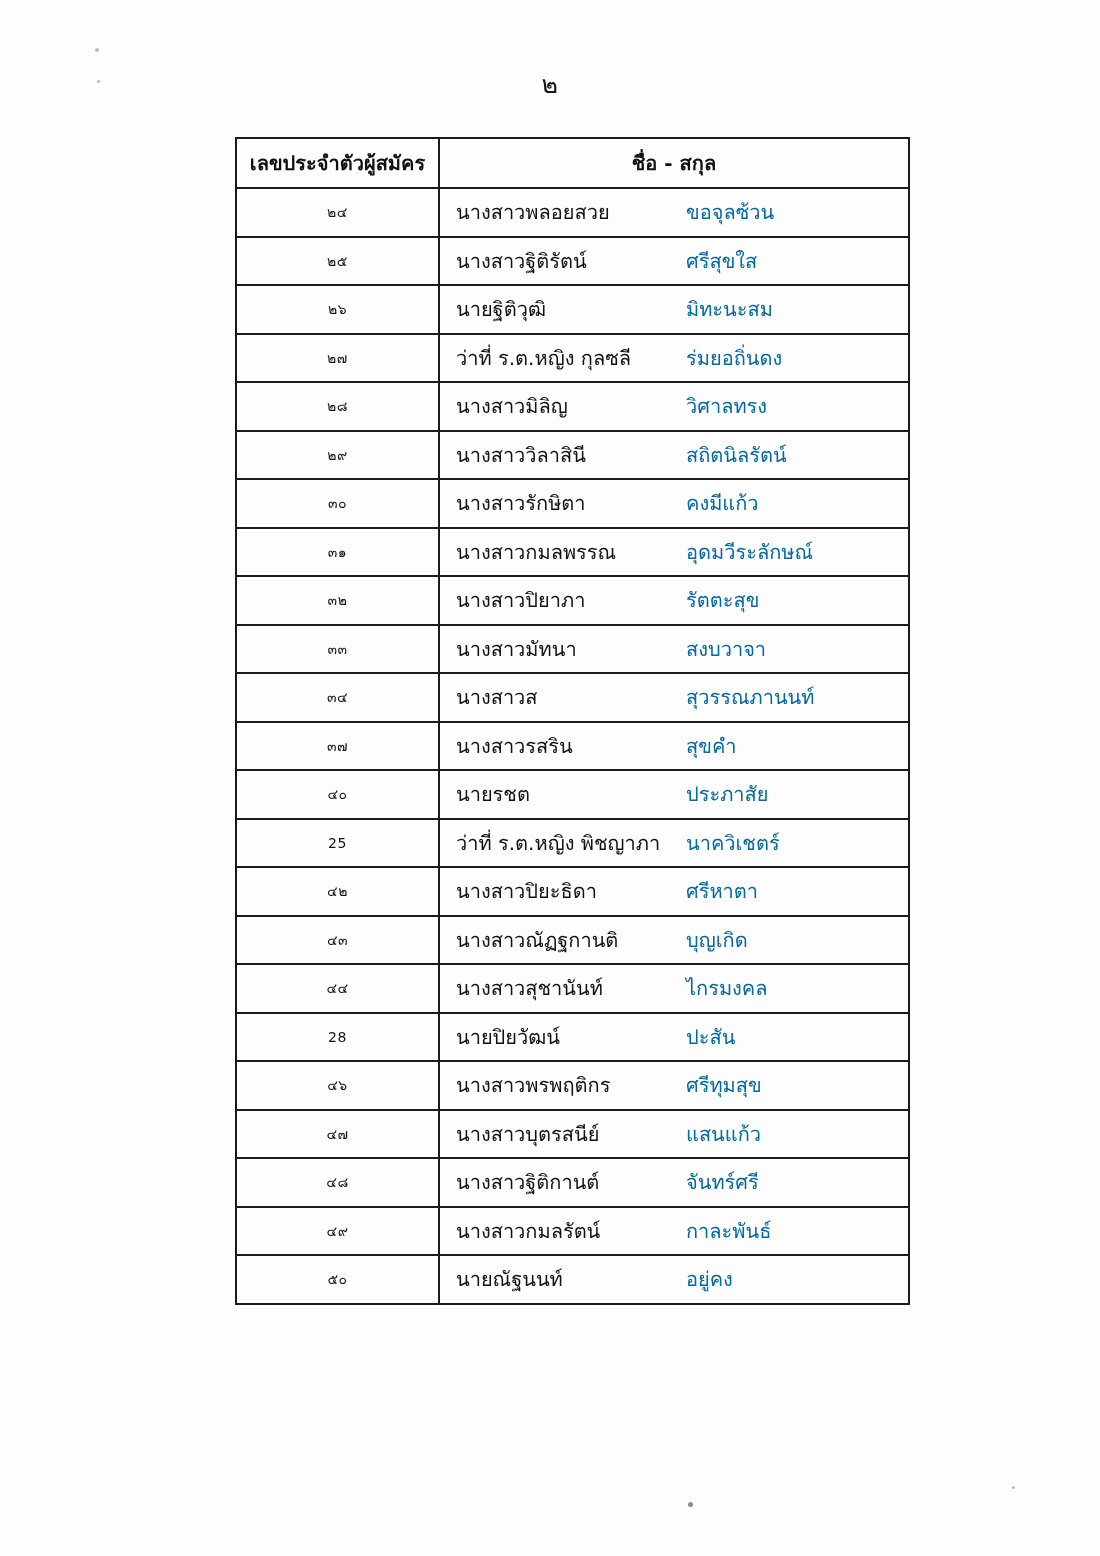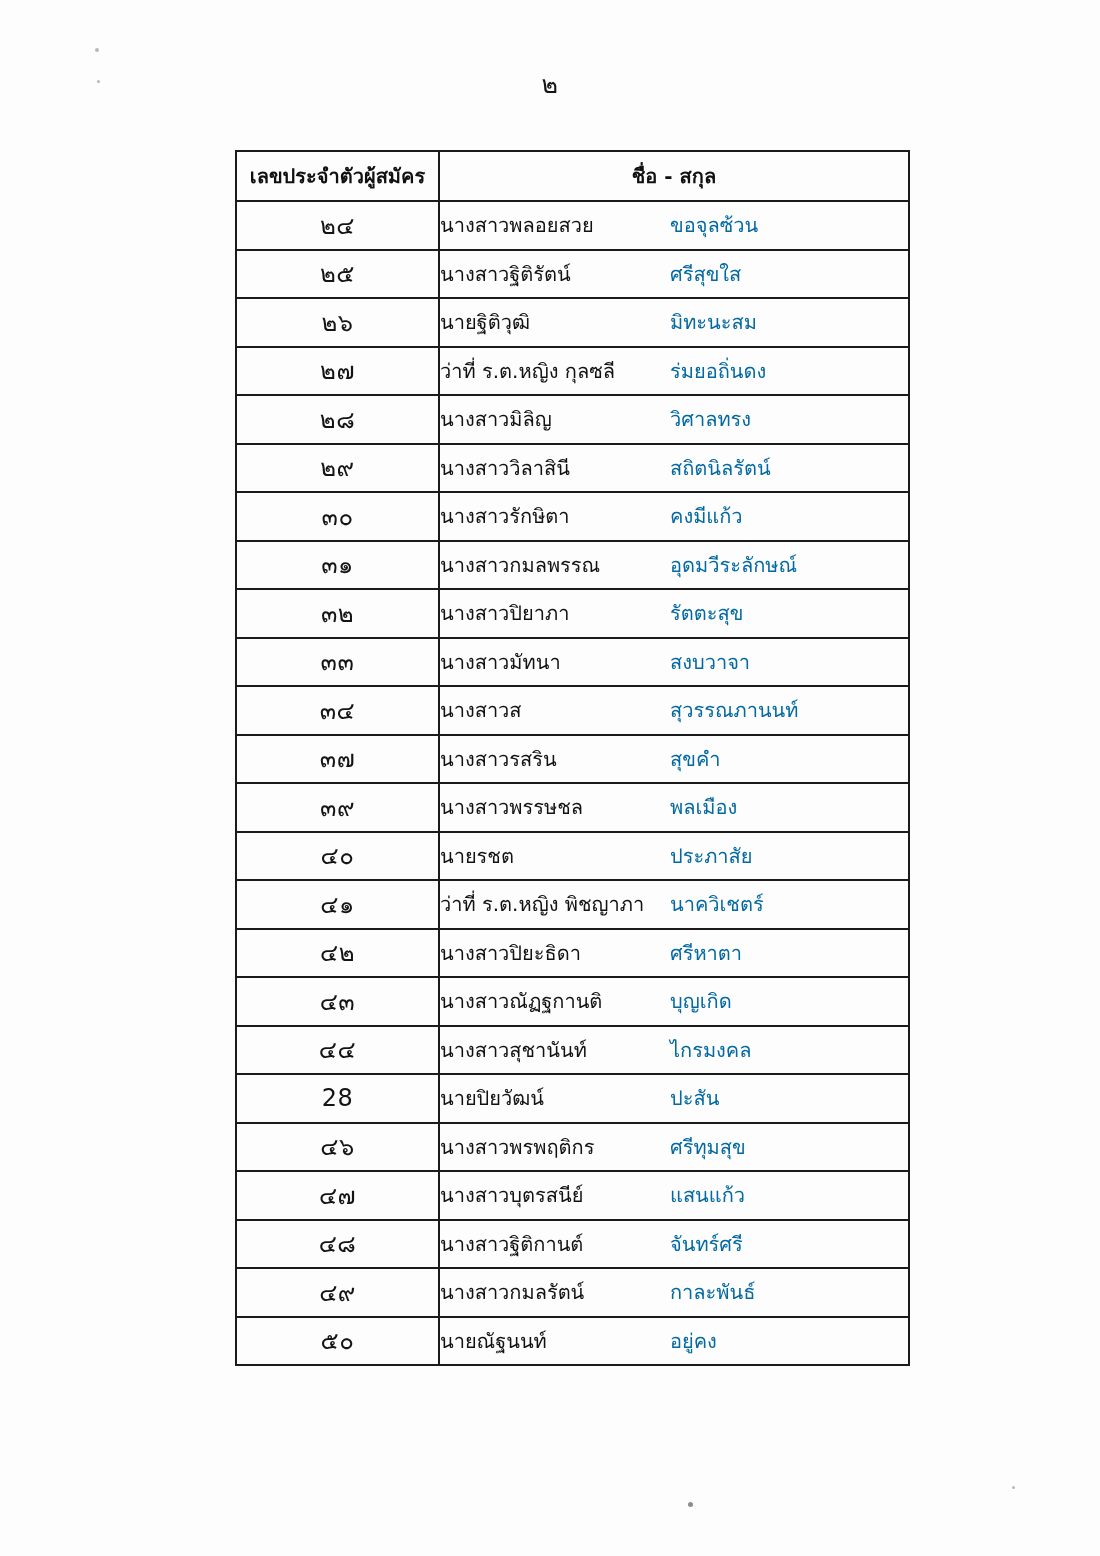--- a/index.html
+++ b/index.html
@@ -39,21 +39,21 @@
     text-align: center;
     font-size: 25px;
     line-height: 1;
     color: #151515;
     letter-spacing: 0.5px;
   }
 
   .table-wrap {
     position: absolute;
     left: 235px;
-    top: 150px;
+    top: 137px;
     width: 622px;
     border-radius: 20px;
   }
 
   table.roster {
     border-collapse: collapse;
     width: 100%;
     table-layout: fixed;
   }
 
@@ -74,32 +74,33 @@
     text-align: center;
     color: #101010;
   }
 
   table.roster tbody td {
     height: 46.5px;
   }
 
   .id-cell {
     text-align: center;
-    font-size: 24px;
+    font-size: 14px;
     color: #141414;
     letter-spacing: 0.5px;
   }
 
   .name-cell {
     padding-left: 0 !important;
   }
 
   .name-row {
     display: flex;
     align-items: baseline;
+    padding-left: 16px;
   }
 
   .given {
     display: block;
     width: 230px;
     font-size: 20px;
     color: #121212;
     white-space: nowrap;
   }
 
@@ -246,39 +247,30 @@
           <tr>
             <td class="id-cell">๓๗</td>
             <td class="name-cell">
               <div class="name-row">
                 <span class="given">นางสาวรสริน</span>
                 <span class="family">สุขคำ</span>
               </div>
             </td>
           </tr>
           <tr>
-            <td class="id-cell">๓๙</td>
-            <td class="name-cell">
-              <div class="name-row">
-                <span class="given">นางสาวพรรษชล</span>
-                <span class="family">พลเมือง</span>
-              </div>
-            </td>
-          </tr>
-          <tr>
             <td class="id-cell">๔๐</td>
             <td class="name-cell">
               <div class="name-row">
                 <span class="given">นายรชต</span>
                 <span class="family">ประภาสัย</span>
               </div>
             </td>
           </tr>
           <tr>
-            <td class="id-cell">๔๑</td>
+            <td class="id-cell">25</td>
             <td class="name-cell">
               <div class="name-row">
                 <span class="given">ว่าที่ ร.ต.หญิง พิชญาภา</span>
                 <span class="family">นาควิเชตร์</span>
               </div>
             </td>
           </tr>
           <tr>
             <td class="id-cell">๔๒</td>
             <td class="name-cell">

